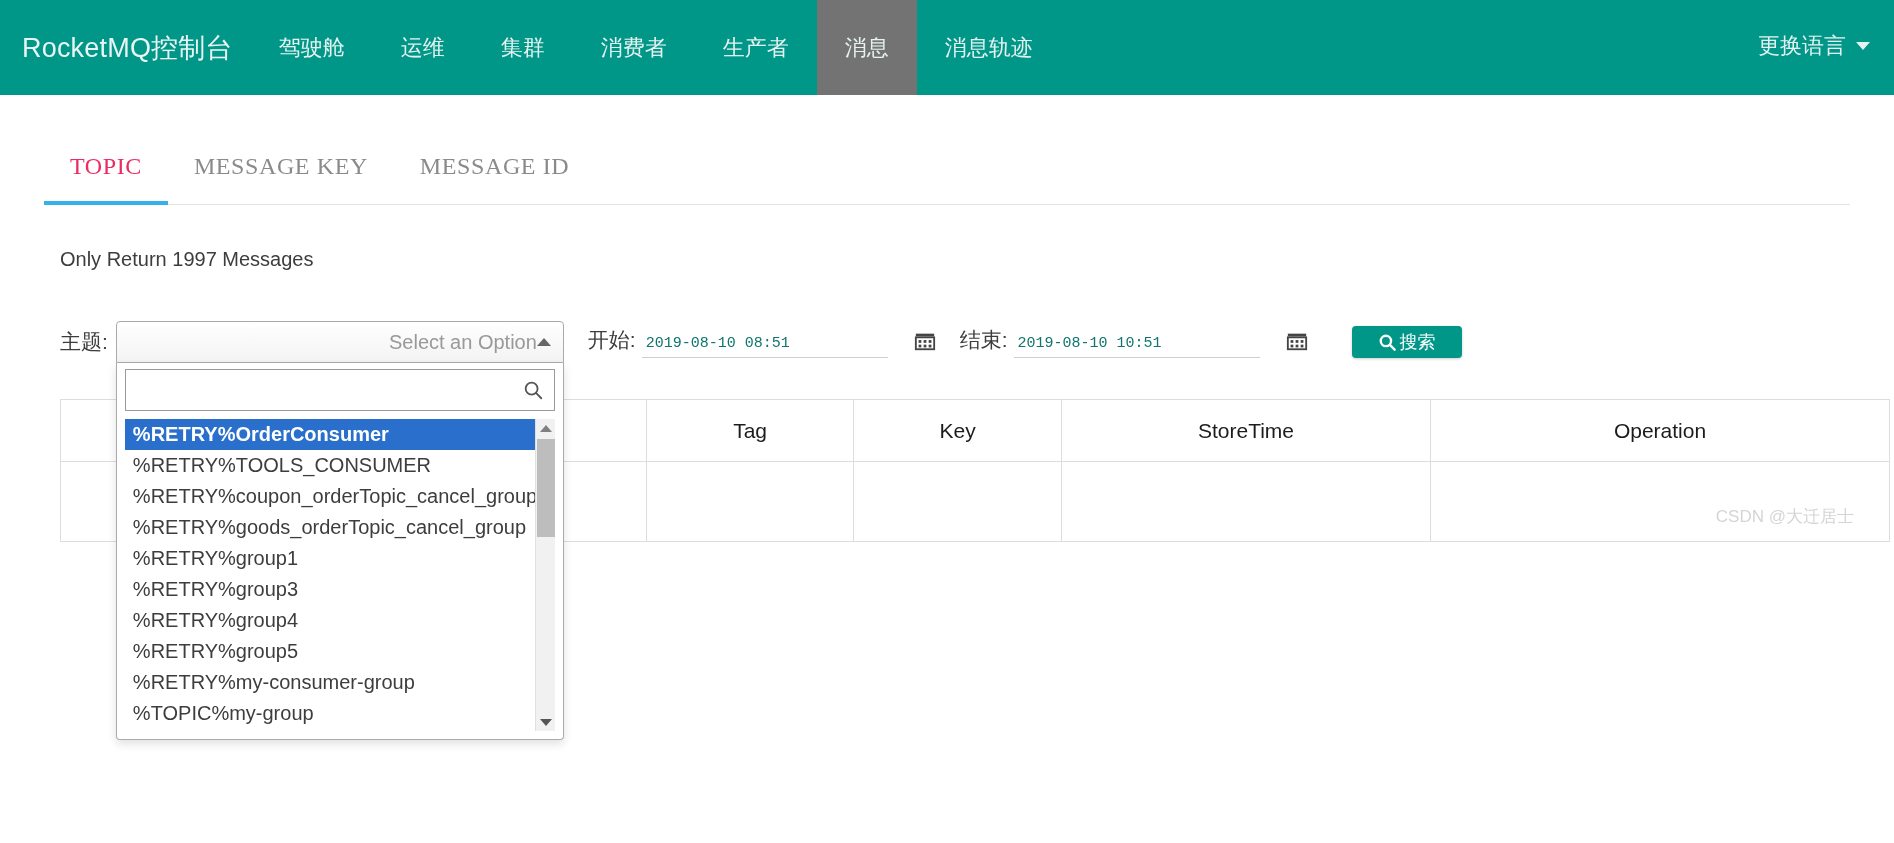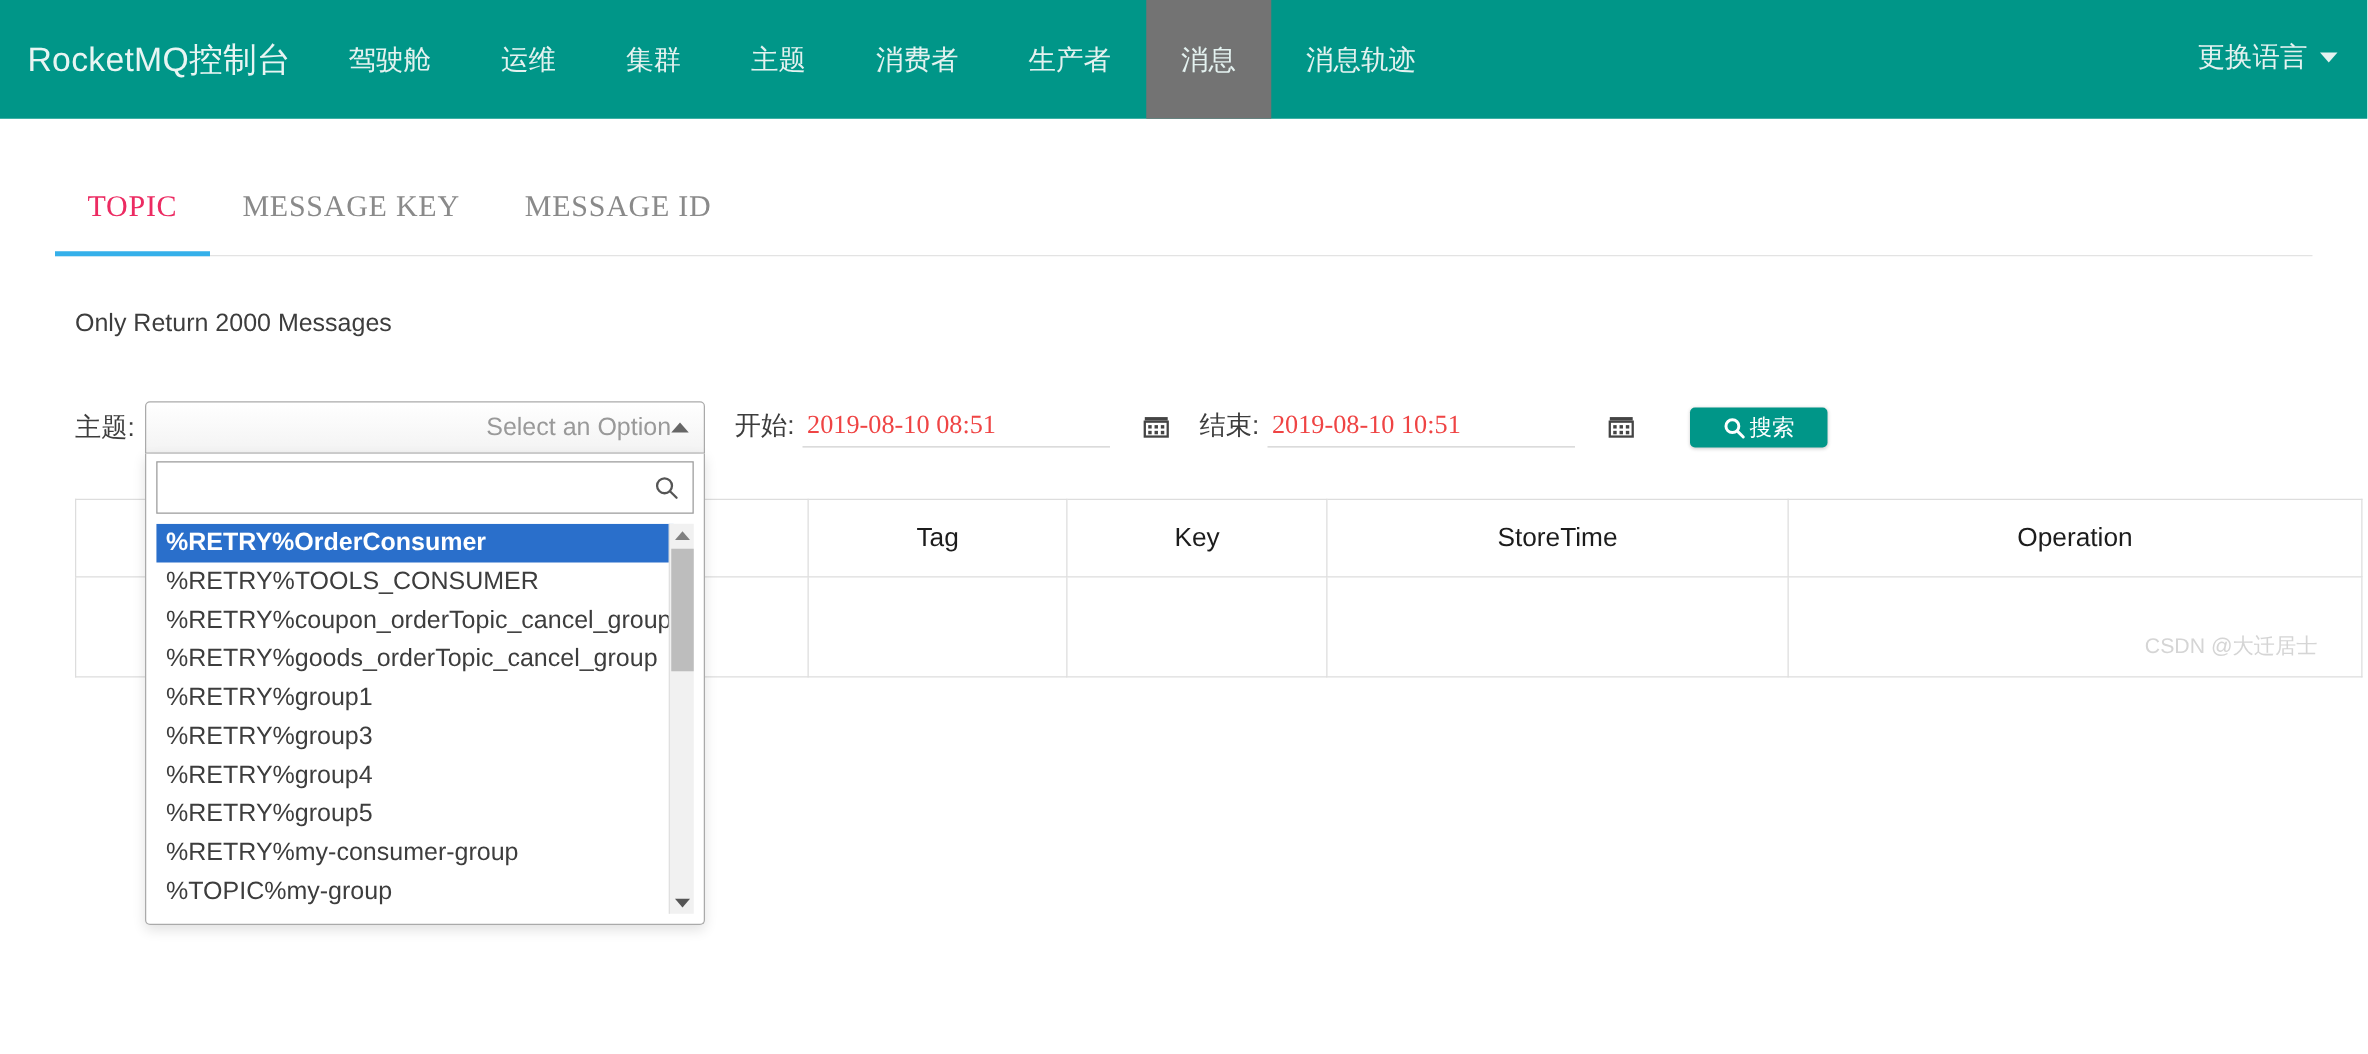--- a/index.html
+++ b/index.html
@@ -243,23 +243,23 @@
   .date-label {
     font-size: 21px; color: #3d3d3d;
     margin-right: 6px;
     white-space: nowrap;
     padding-bottom: 4px;
   }
   .date-input {
     width: 246px;
     border: none;
     border-bottom: 1px solid #cfcfcf;
-    font-size: 21px;
-    color: #ef4444;
-    font-family: Liberation Serif, serif;
+    font-size: 15px;
+    color: #0f766e;
+    font-family: Liberation Mono, monospace;
     outline: none;
     padding: 0 0 5px 4px;
     background: transparent;
   }
   .cal-icon {
     width: 22px; height: 24px;
     margin: 0 0 5px 26px;
     flex: 0 0 22px;
     cursor: pointer;
   }
@@ -321,41 +321,40 @@
 </style>
 </head>
 <body>
 
 <div class="navbar">
   <div class="brand">RocketMQ控制台</div>
   <div class="nav-items">
     <div class="nav-item">驾驶舱</div>
     <div class="nav-item">运维</div>
     <div class="nav-item">集群</div>
-    <div class="nav-item">主题</div>
     <div class="nav-item">消费者</div>
     <div class="nav-item">生产者</div>
     <div class="nav-item active">消息</div>
     <div class="nav-item">消息轨迹</div>
   </div>
   <div class="nav-right">
     <span>更换语言</span>
     <span class="caret-down"></span>
   </div>
 </div>
 
 <div class="page">
 
   <div class="tabs">
     <div class="tab active">TOPIC</div>
     <div class="tab">MESSAGE KEY</div>
     <div class="tab">MESSAGE ID</div>
   </div>
 
-  <div class="note">Only Return 2000 Messages</div>
+  <div class="note">Only Return 1997 Messages</div>
 
   <div class="filter-row">
 
     <span class="field-label">主题:</span>
 
     <div class="select-wrap">
       <div class="select-box">
         <span class="select-placeholder">Select an Option</span>
         <span class="caret-up"></span>
       </div>

